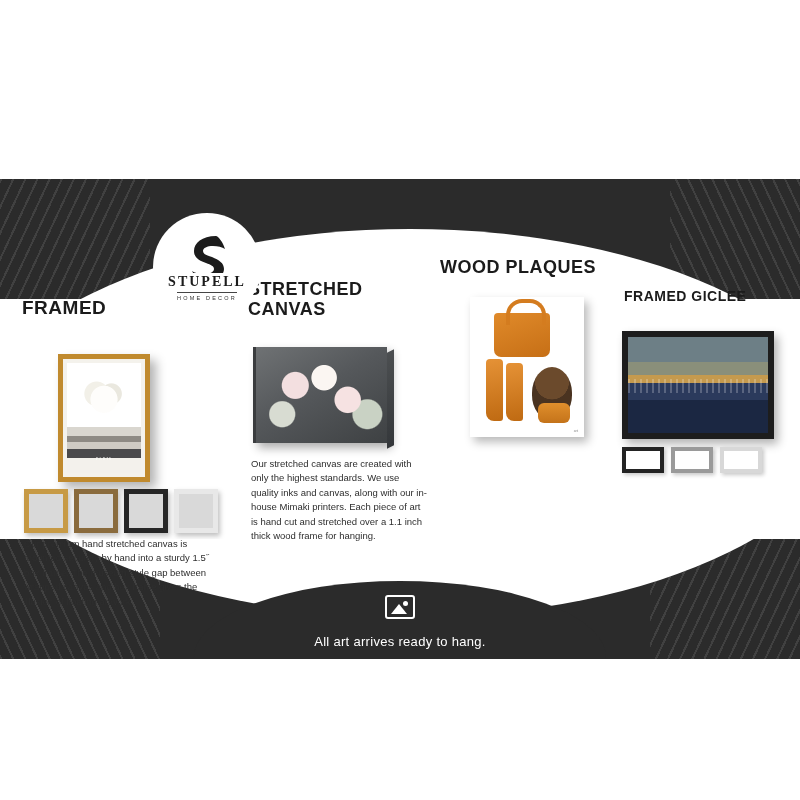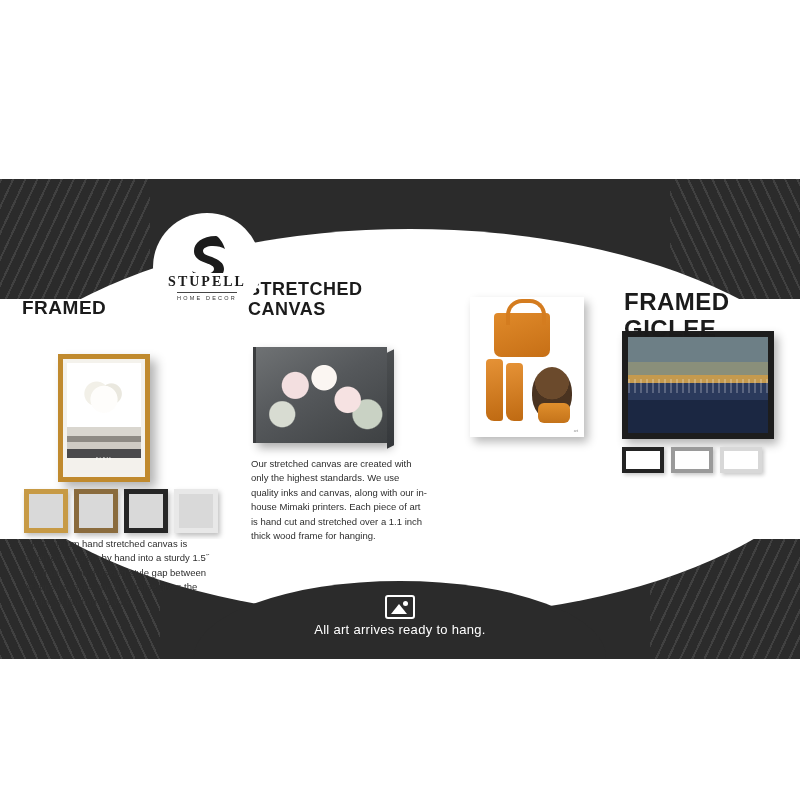--- a/index.html
+++ b/index.html
@@ -247,21 +247,21 @@
     background:linear-gradient(#e08f2c,#c4731a);
     border-radius:6px;
   }
   .plaque-sig{
     position:absolute; right:6px; bottom:4px;
     font-size:4px; color:#888; font-family:"Liberation Serif", serif;
   }
 
   
   #col4 { left: 624px; top: 110px; width: 164px; }
-  #col4 .col-title{ font-size:24px; }
+  #col4 .col-title{ font-size:14px; }
   .art-giclee{
     position:absolute; left:622px; top:152px;
     width:152px; height:108px;
     background:#1d1d1d;
     padding:6px;
     box-shadow:4px 5px 9px rgba(0,0,0,0.3);
   }
   .art-giclee .inner{
     width:100%; height:100%;
     background:
@@ -285,21 +285,21 @@
   
   .ribbon{
     position:absolute;
     left:194px; bottom:0px;
     width:412px; height:78px;
     background:#2b2b2b;
     border-top-left-radius: 210px 78px;
     border-top-right-radius: 210px 78px;
     z-index:8;
     display:flex; align-items:flex-end; justify-content:center;
-    padding-bottom:22px;
+    padding-bottom:10px;
   }
   .ribbon-text{
     color:#ffffff;
     font-size:13px;
     font-family:"Liberation Sans", sans-serif;
     letter-spacing:0.3px;
   }
   .ribbon-icon{
     position:absolute;
     left:50%; top:14px; transform:translateX(-50%);
@@ -374,20 +374,25 @@
       <div class="col-title">
         <span>STRETCHED</span><br>
         <span>CANVAS</span>
       </div>
     </div>
     <div class="art-canvas-2"></div>
     <div class="col" style="left:251px; top:278px; width:176px;">
       <p class="col-body">Our stretched canvas are created with only the highest standards. We use quality inks and canvas, along with our in-house Mimaki printers. Each piece of art is hand cut and stretched over a 1.1 inch thick wood frame for hanging.</p>
     </div>
 
+    <div class="col" id="col3">
+      <div class="col-title">
+        <span>WOOD PLAQUES</span>
+      </div>
+    </div>
     <div class="art-plaque">
       <div class="boot-l"></div>
       <div class="boot-r"></div>
       <div class="bag"></div>
       <div class="dog"></div>
       <div class="plaque-sig">art</div>
     </div>
 
     <div class="col" id="col4">
       <div class="col-title">

